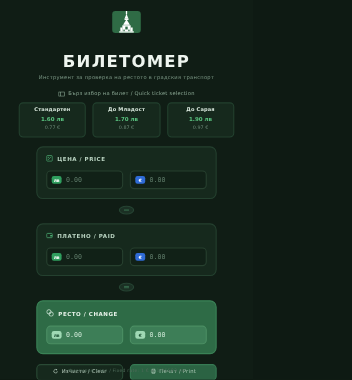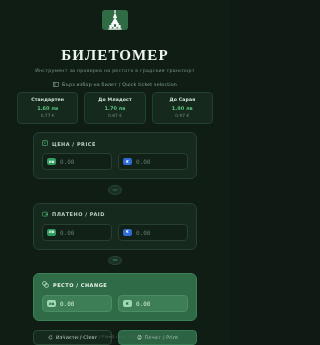--- a/index.html
+++ b/index.html
@@ -27,21 +27,20 @@
     margin-top: 2px;
   }
   .logo-box svg { display: block; }
 
   .title {
     margin-top: 17px;
     font-size: 15px;
     font-weight: bold;
     letter-spacing: 1.1px;
     color: #eef5ef;
-    font-family: Liberation Serif, serif;
   }
   .subtitle {
     margin-top: 4px;
     font-size: 4.7px;
     color: #7d9a87;
     letter-spacing: .25px;
   }
 
   
   .quick-label {

